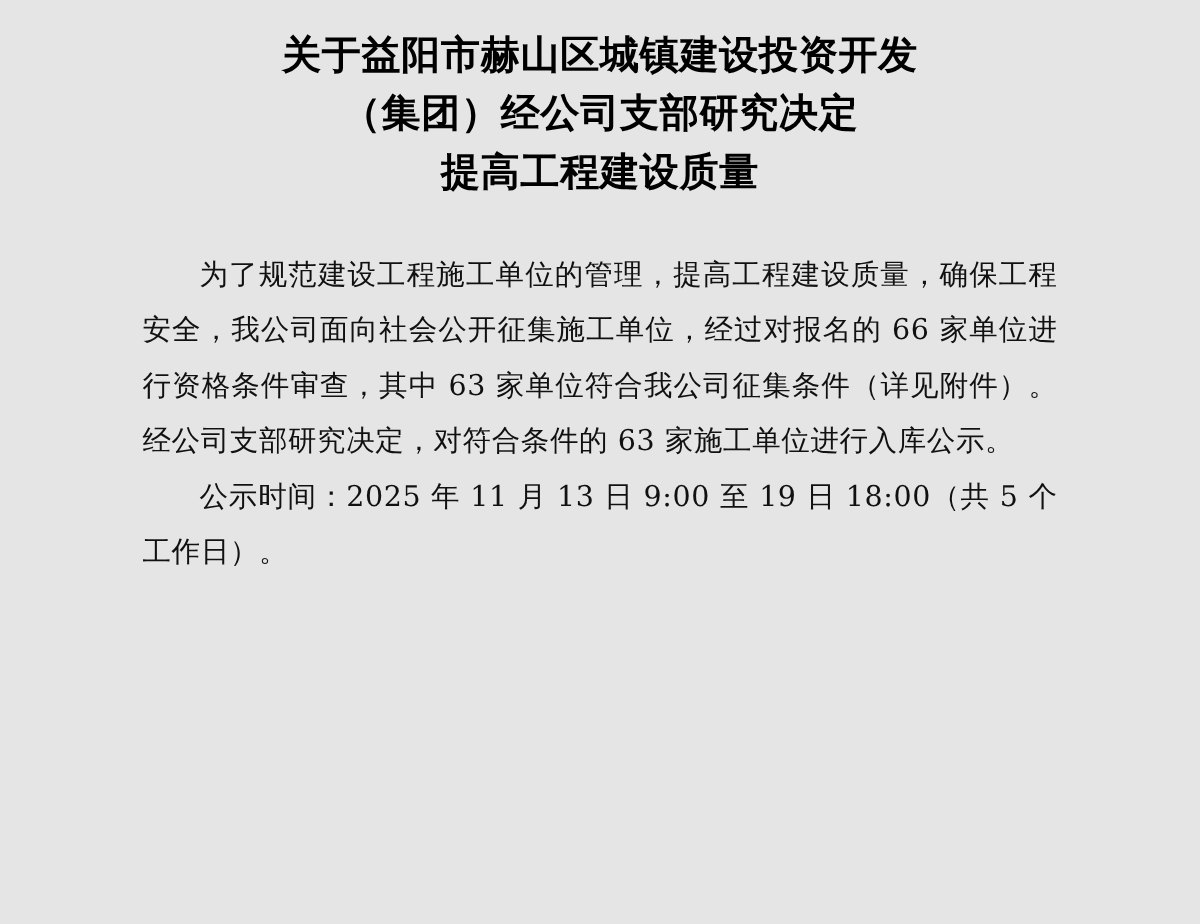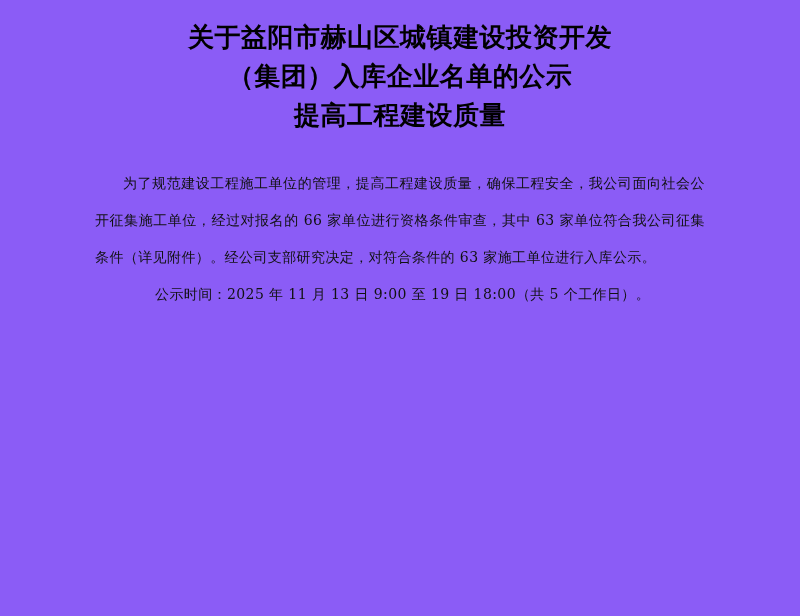--- a/index.html
+++ b/index.html
@@ -13,63 +13,62 @@
     overflow: hidden;
     font-family: "DejaVu Serif", serif;
     color: #1a1a1a;
   }
   .page {
     position: relative;
     width: 800px;
     height: 616px;
     box-sizing: border-box;
     padding: 18px 95px 0 95px;
-    background: #8b5cf6;
+    background: #e5e5e5;
   }
   .doc-title {
     text-align: center;
     font-size: 26px;
     font-weight: bold;
     line-height: 39px;
     letter-spacing: 0.5px;
     color: #000000;
     font-family: "DejaVu Serif", serif;
   }
   .doc-title .tline {
     display: block;
     white-space: nowrap;
   }
   .body-block {
     margin-top: 30px;
   }
   .para {
-    font-size: 14px;
+    font-size: 19px;
     line-height: 37px;
     text-align: justify;
     text-justify: inter-ideograph;
     letter-spacing: 0.4px;
     color: #111111;
     margin: 0;
   }
   .para + .para {
     margin-top: 0;
-    margin-left: 32px;
   }
   .indent {
     text-indent: 2em;
   }
 </style>
 </head>
 <body>
 
 <div class="page">
 
   <div class="doc-title">
     <span class="tline">关于益阳市赫山区城镇建设投资开发</span>
-    <span class="tline">（集团）入库企业名单的公示</span>
+    <span class="tline">（集团）经公司支部研究决定</span>
     <span class="tline">提高工程建设质量</span>
   </div>
 
   <div class="body-block">
     <p class="para indent">为了规范建设工程施工单位的管理，提高工程建设质量，确保工程安全，我公司面向社会公开征集施工单位，经过对报名的 66 家单位进行资格条件审查，其中 63 家单位符合我公司征集条件（详见附件）。经公司支部研究决定，对符合条件的 63 家施工单位进行入库公示。</p>
     <p class="para indent">公示时间：2025 年 11 月 13 日 9:00 至 19 日 18:00（共 5 个工作日）。</p>
   </div>
 
 </div>
 

